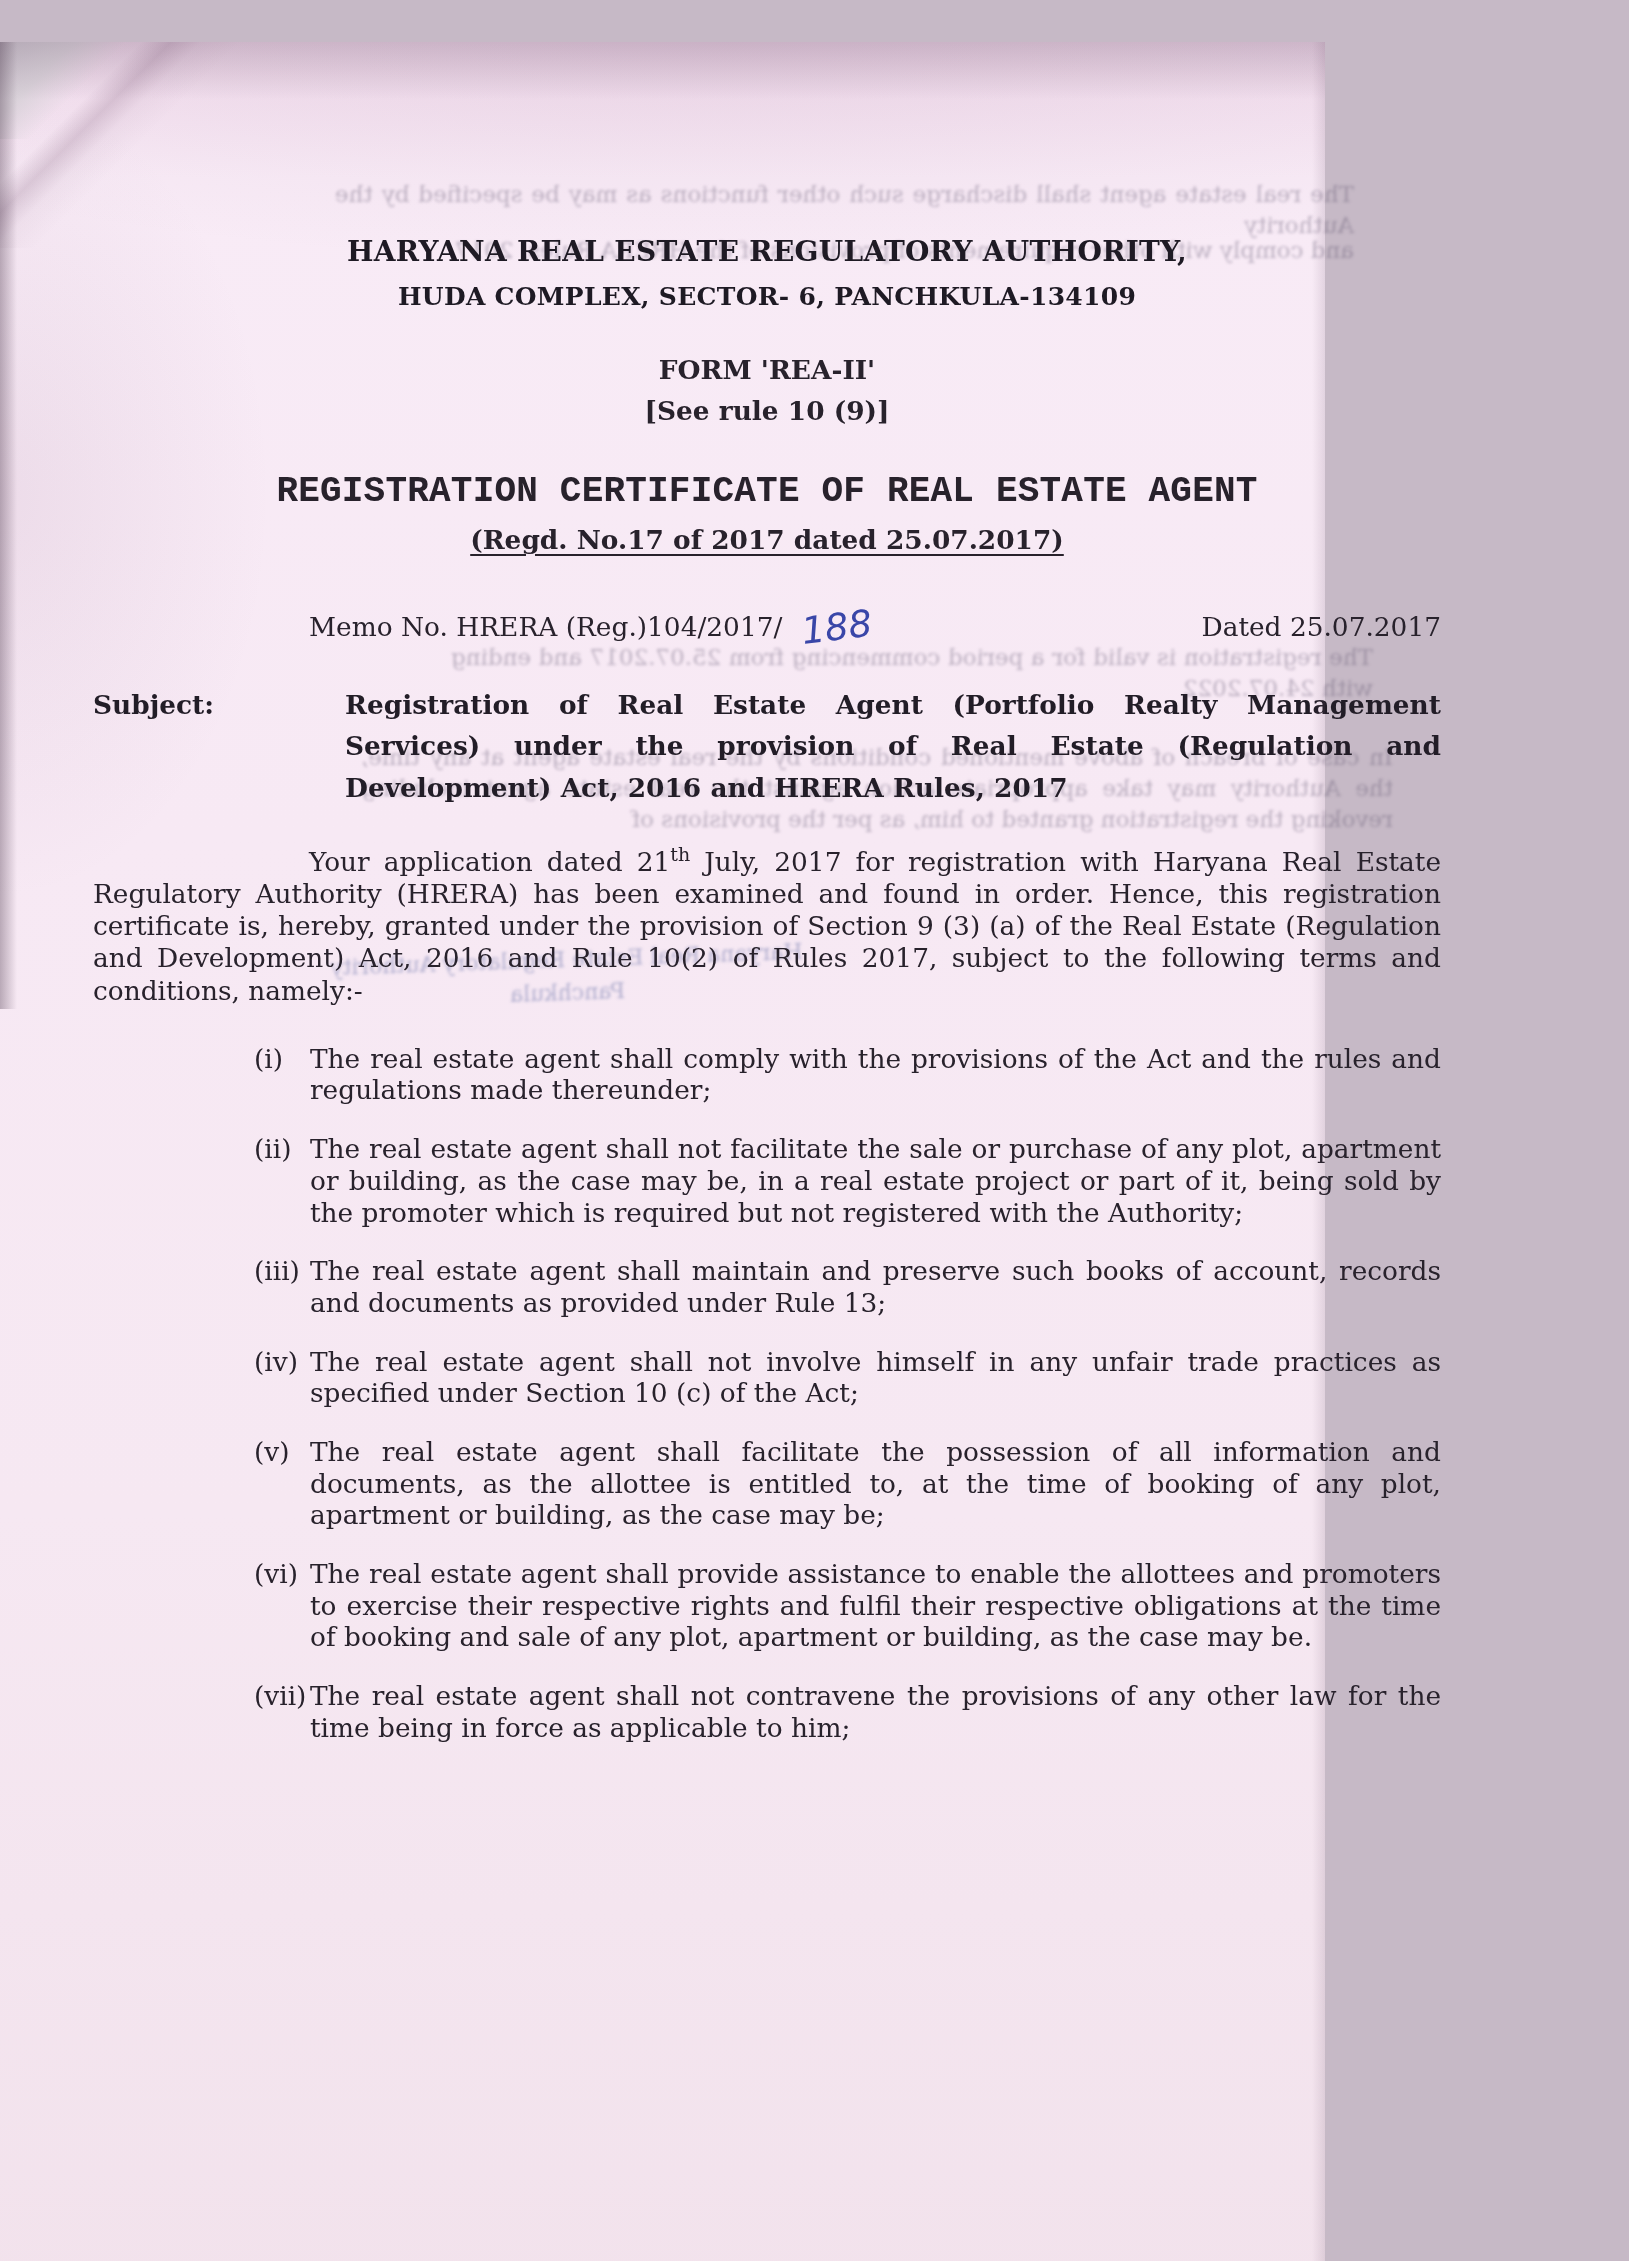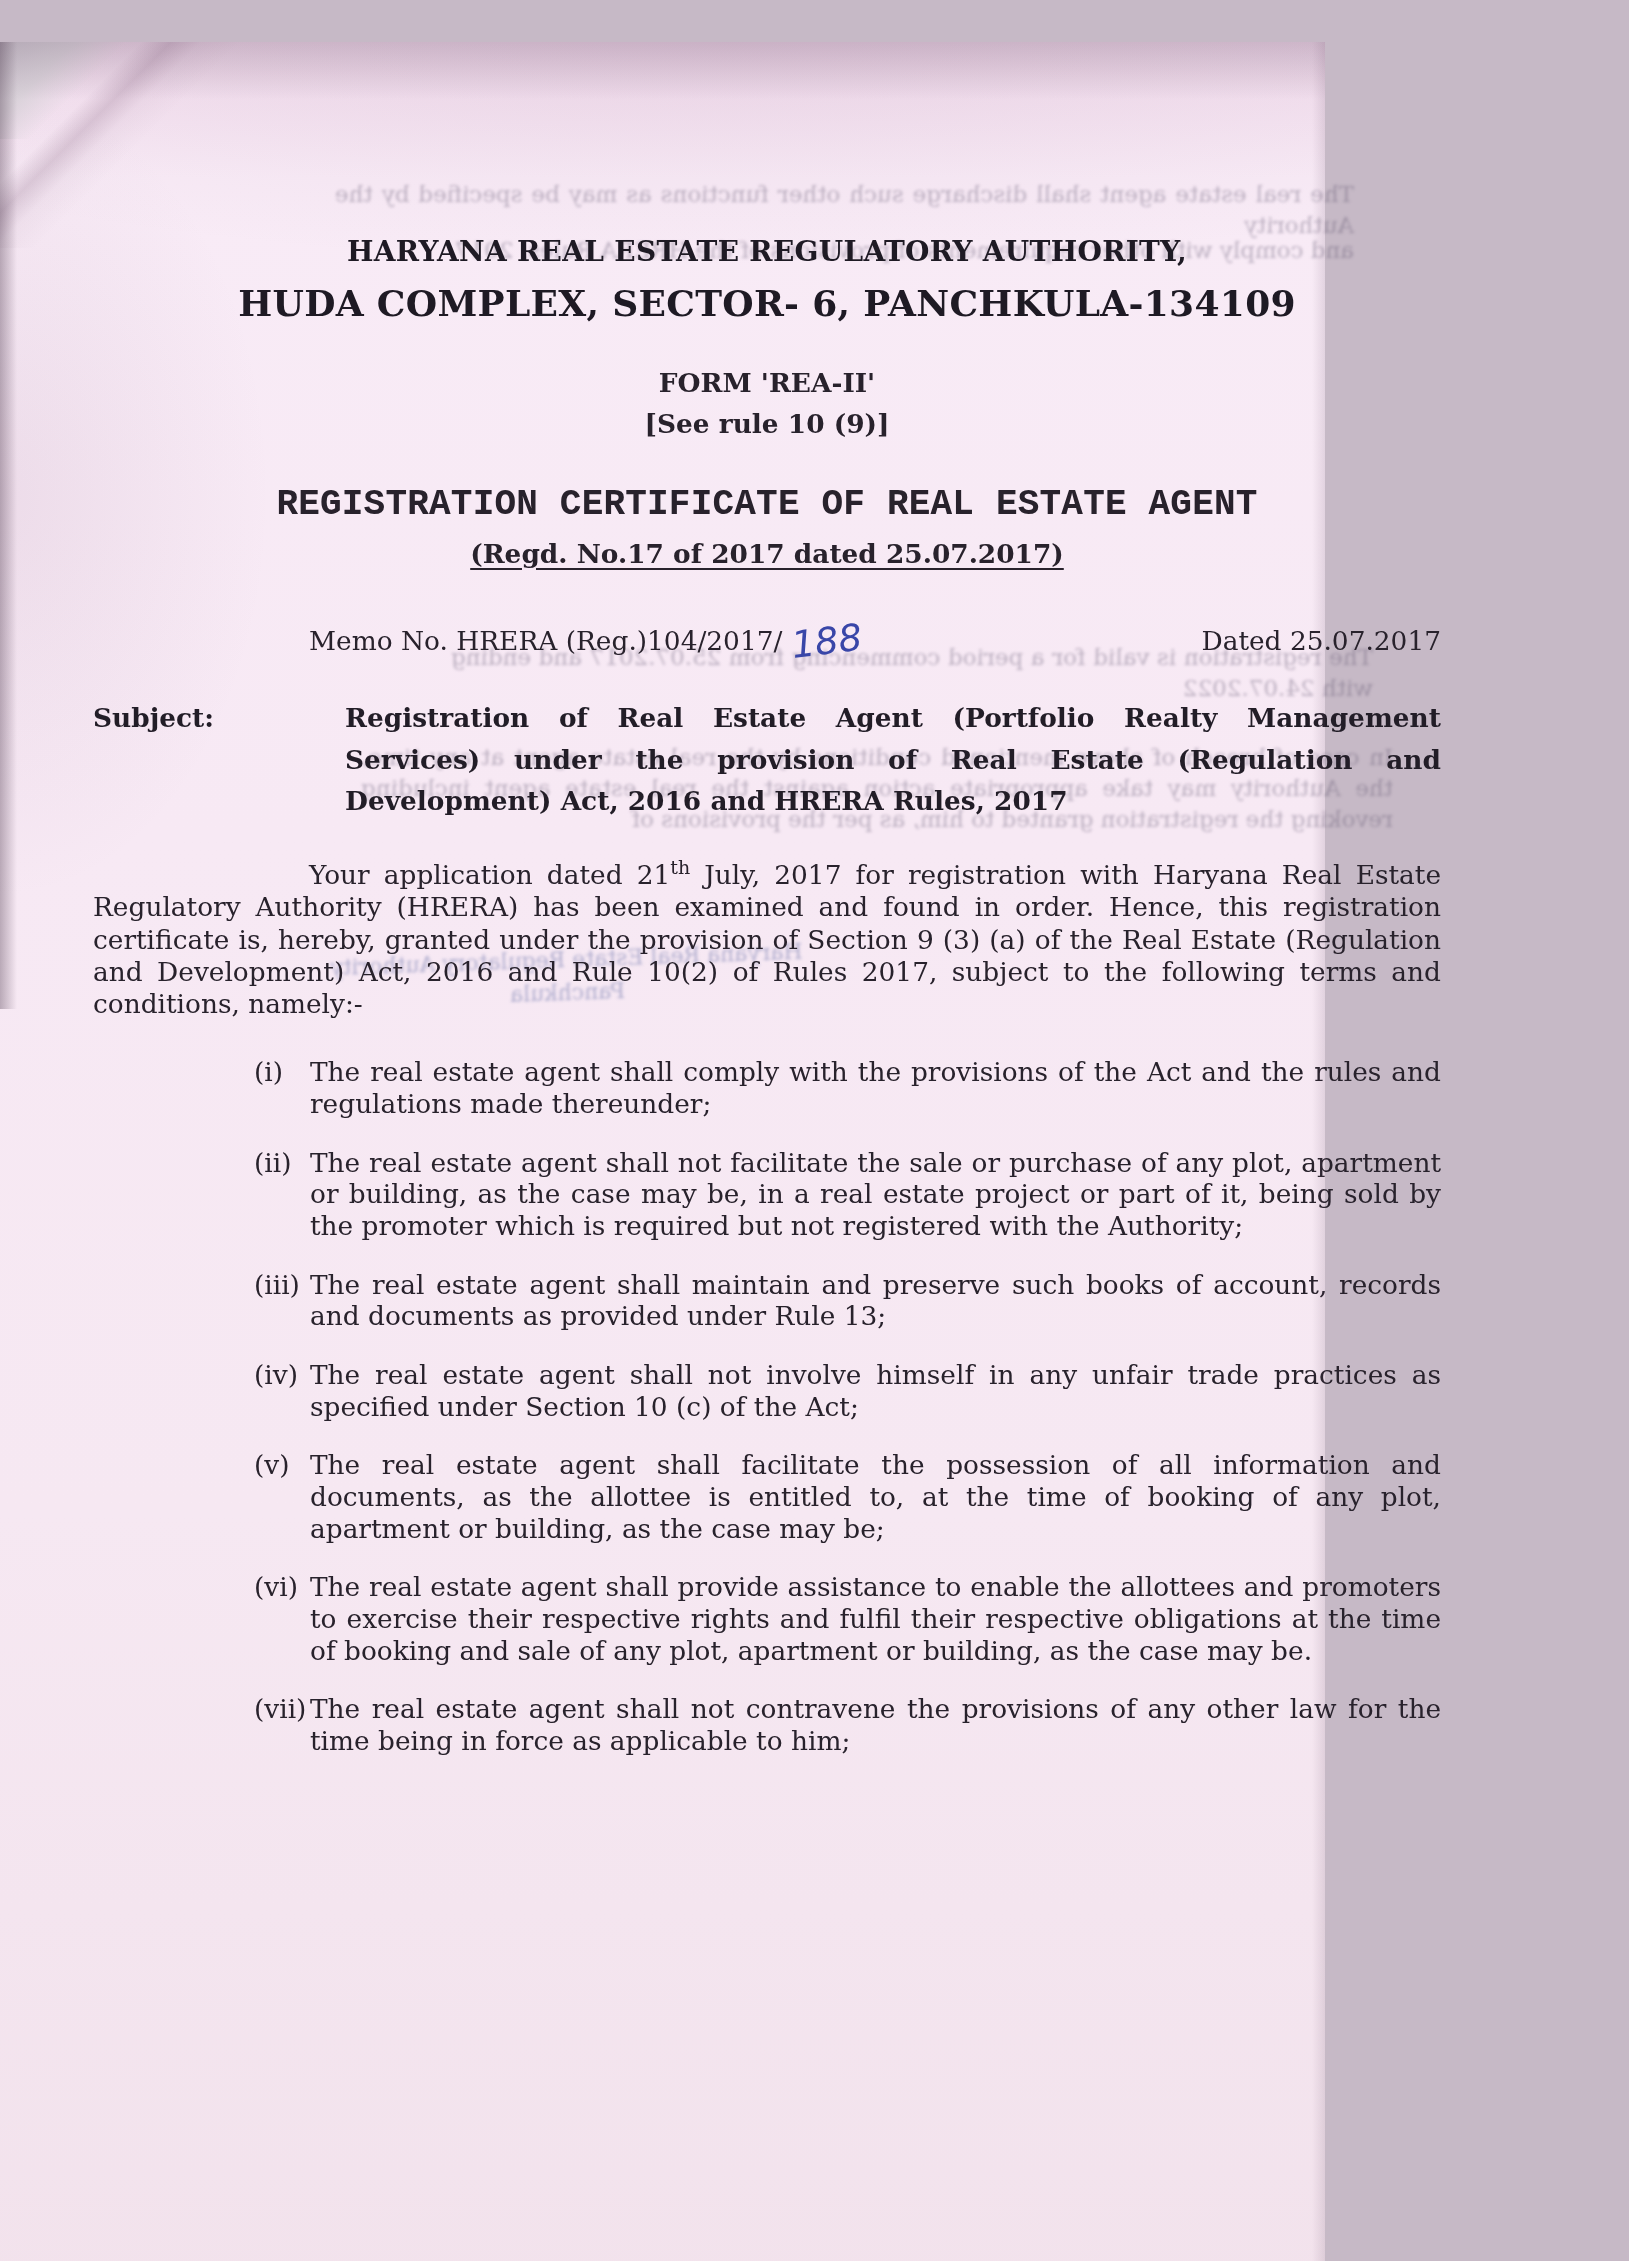--- a/index.html
+++ b/index.html
@@ -53,31 +53,31 @@
   .b2{top:600px;left:451px;width:922px;}
   .b3{top:700px;left:361px;width:1032px;}
   .b-stamp{top:901px;left:277px;width:580px;}
 
   .content{
     position:absolute;left:93px;top:193px;width:1348px;z-index:2;
     color:#28222c;font-size:26.4px;line-height:1.22;
   }
   .center{text-align:center;}
   .h-auth1{font-size:28px;font-weight:700;letter-spacing:0.3px;color:#1e1a24;}
-  .h-auth2{font-size:36px;font-weight:700;letter-spacing:0.3px;color:#1e1a24;margin-top:13px;}
+  .h-auth2{font-size:25px;font-weight:700;letter-spacing:0.3px;color:#1e1a24;margin-top:13px;}
   .form-title{margin-top:41px;font-size:26.4px;font-weight:700;}
   .form-rule{margin-top:9px;font-size:26.4px;font-weight:700;}
   .cert-title{margin-top:43px;font-size:36px;font-weight:700;letter-spacing:0.2px;font-family:Liberation Mono, monospace;}
   .cert-regd{
     margin-top:10.3px;font-size:26.4px;font-weight:700;
     text-decoration:underline;text-decoration-thickness:1.9px;text-underline-offset:4.5px;
   }
   .to-label{margin-top:10.3px;}
   .addr{margin-left:216px;margin-top:9px;line-height:1.46;}
-  .memo-row{margin-top:45px;padding-left:216px;display:flex;align-items:baseline;}
+  .memo-row{margin-top:45px;padding-left:216px;display:flex;align-items:baseline;gap:10px;}
   .memo-spacer{flex:1;}
   .handwritten{
     display:inline-block;color:#3946a8;font-size:37px;font-weight:400;
     font-family:"DejaVu Sans","Liberation Sans",sans-serif;font-style:italic;
     transform:rotate(-7deg) translateY(3.9px);margin-left:9px;
   }
   .subject-row{margin-top:37px;display:flex;font-weight:700;line-height:1.58;color:#221d27;gap:36px;}
   .subject-label{flex:0 0 216px;}
   .subject-text{flex:1;text-align:justify;}
   .body-para{margin-top:37px;text-align:justify;text-indent:216px;line-height:1.22;}

